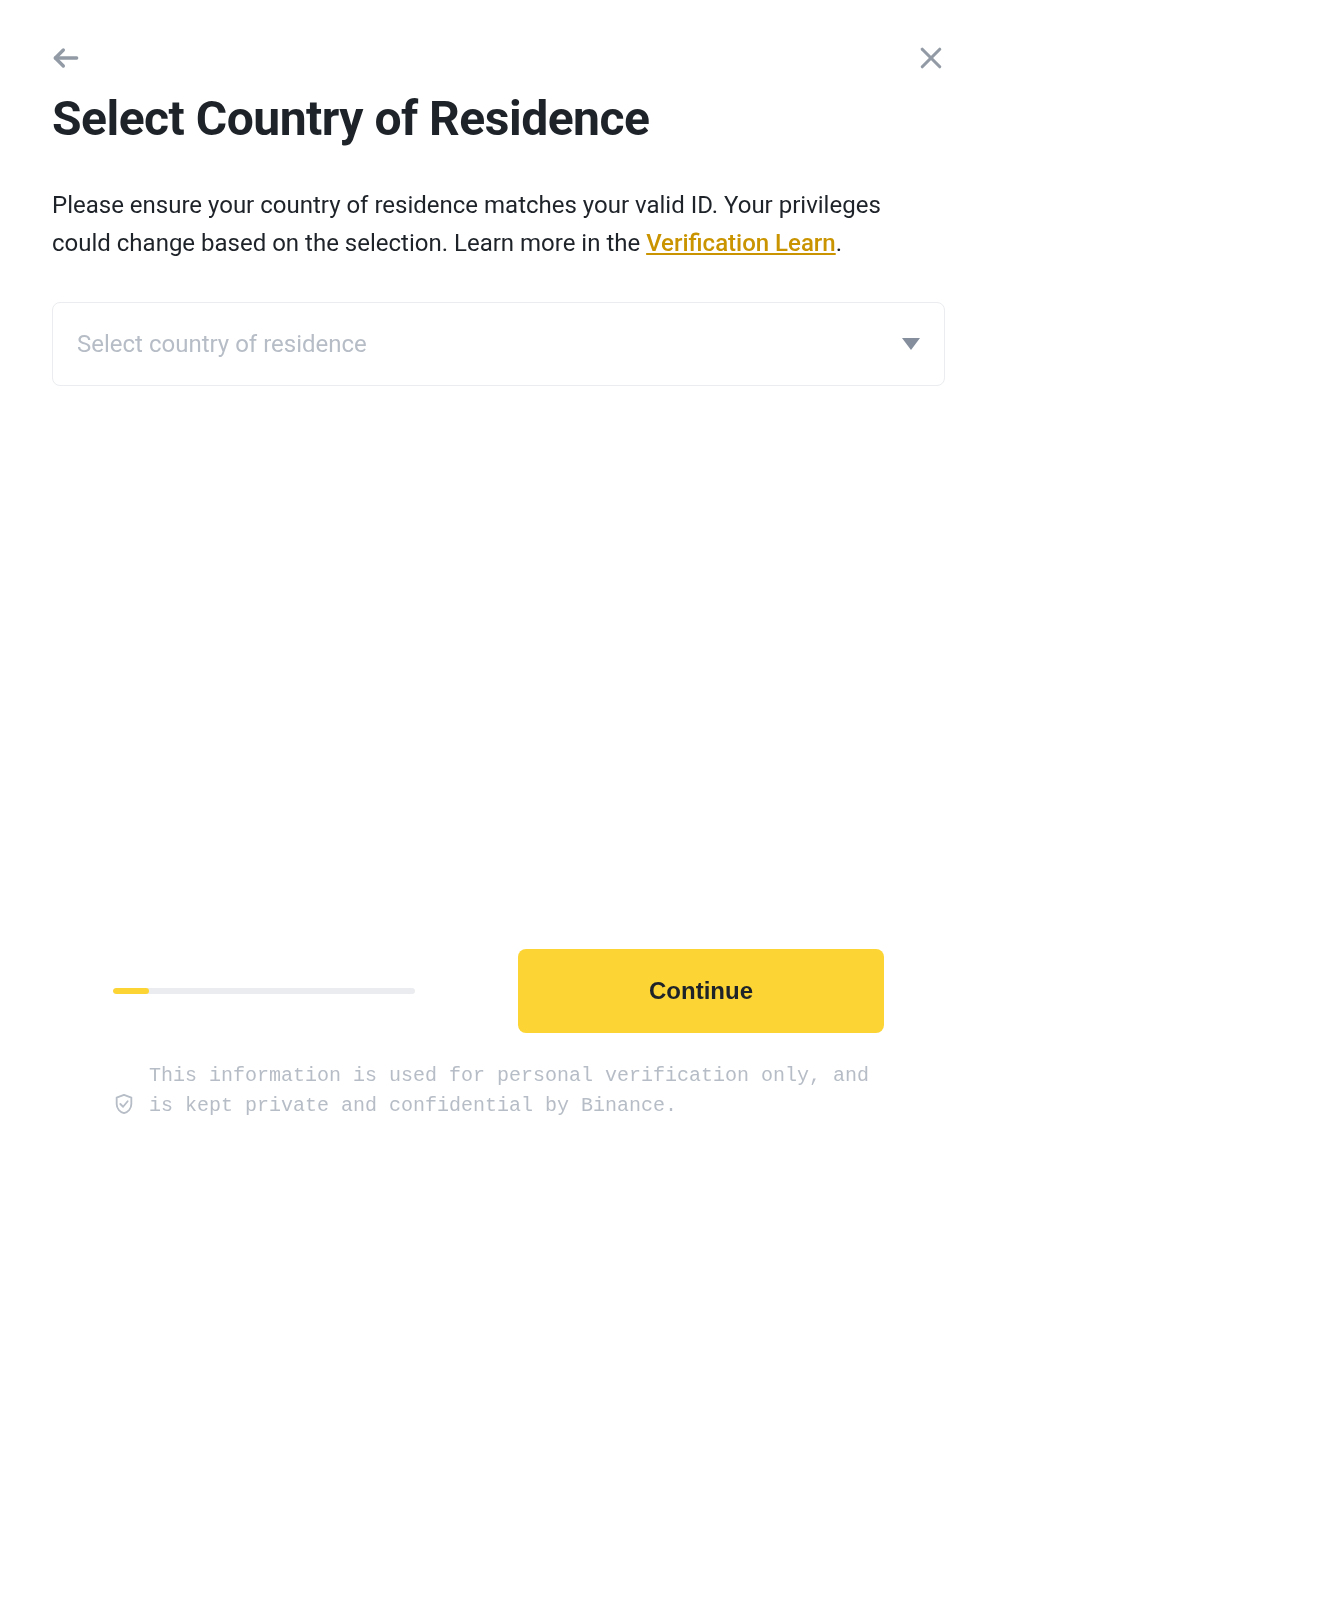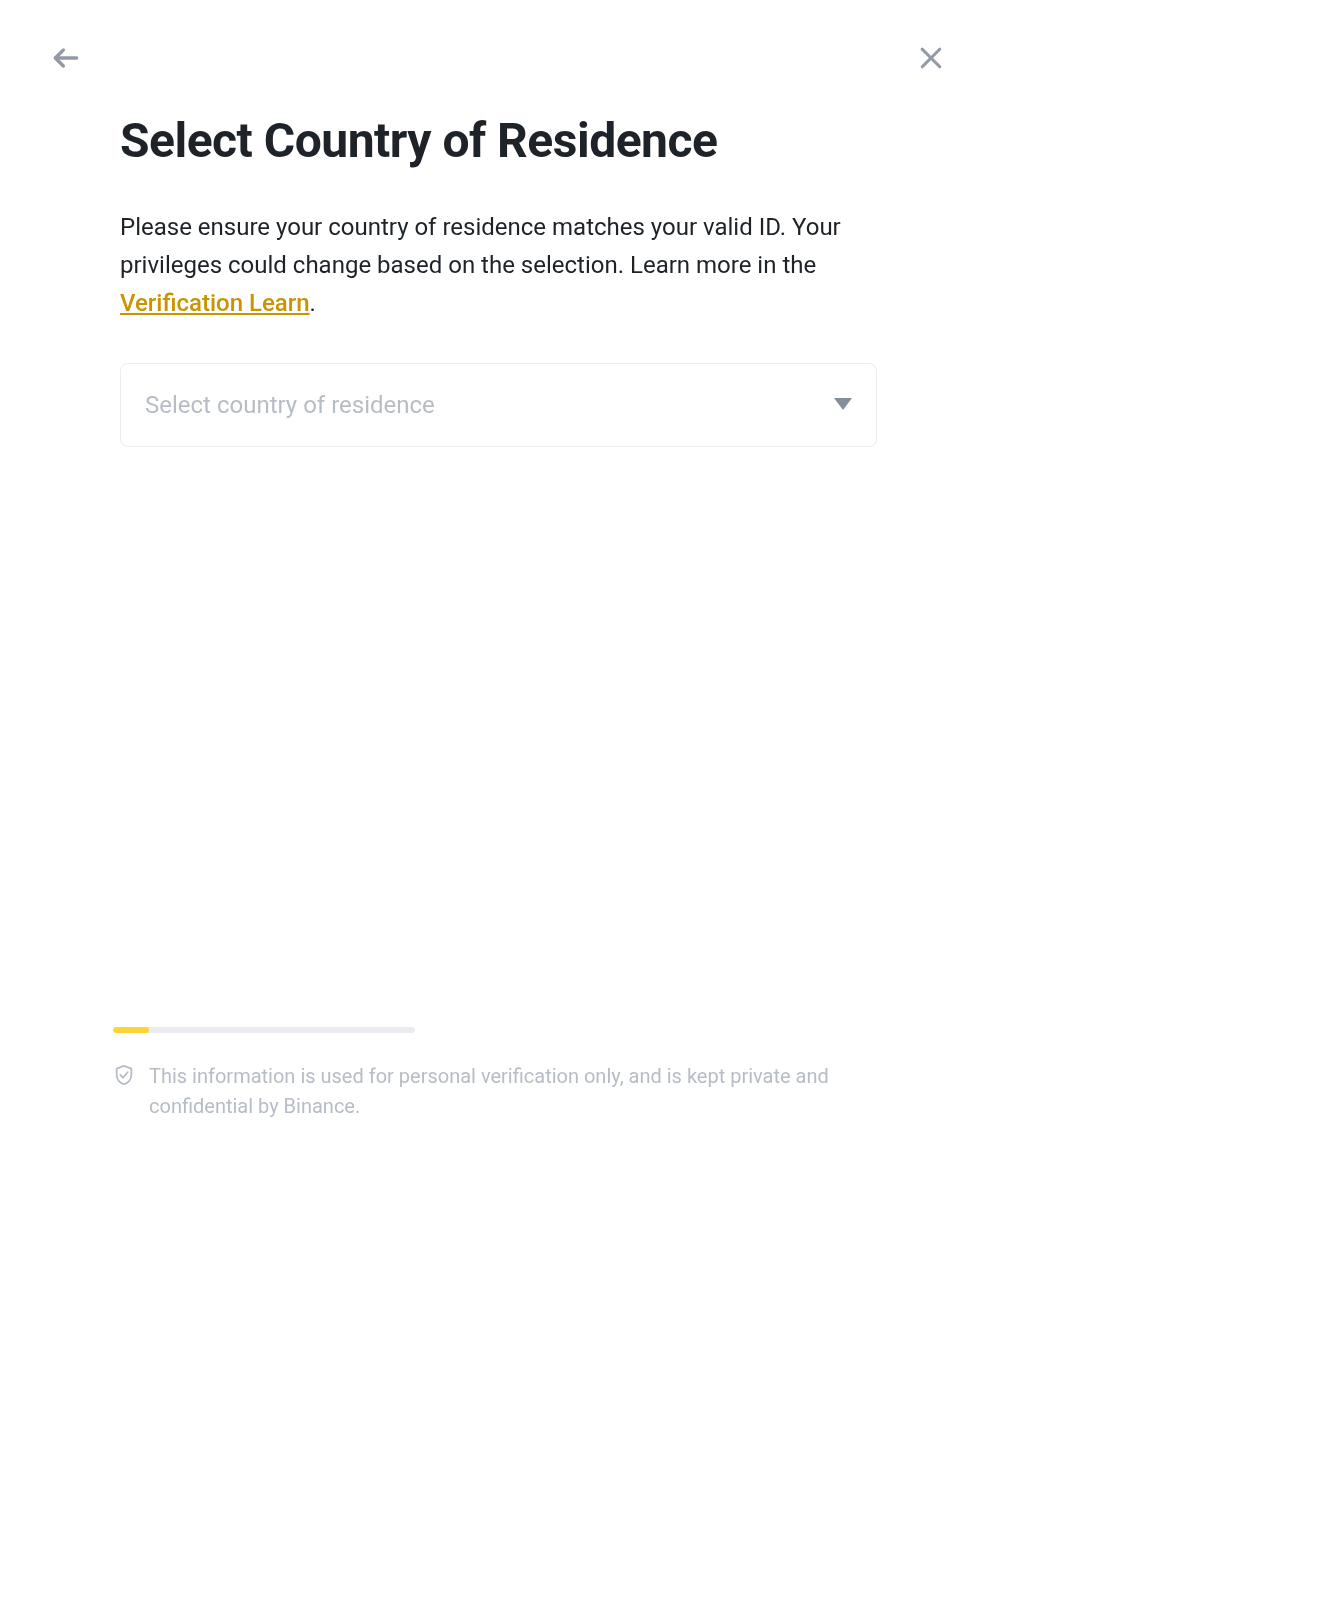--- a/index.html
+++ b/index.html
@@ -25,22 +25,22 @@
     .back-btn, .close-btn {
       width: 36px;
       height: 36px;
       display: flex;
       align-items: center;
       justify-content: center;
       cursor: pointer;
       color: #929AA5;
     }
     .content {
-      padding: 0 120px;
-      margin-top: 36px;
+      padding: 0 52px;
+      margin-top: 14px;
     }
     .title {
       font-size: 48px;
       font-weight: 700;
       color: #1E2329;
       line-height: 1.2;
       margin-bottom: 38px;
       letter-spacing: -0.5px;
     }
     .description {
@@ -105,22 +105,23 @@
       background: #FCD535;
       border: none;
       border-radius: 8px;
       font-size: 24px;
       font-weight: 600;
       color: #1E2329;
       cursor: pointer;
     }
     .disclaimer {
       display: flex;
-      align-items: flex-start;
+      align-items: flex-end;
       gap: 14px;
+      font-family: Liberation Mono, monospace;
     }
     .shield-icon {
       color: #B7BDC6;
       flex-shrink: 0;
       margin-top: 2px;
     }
     .disclaimer-text {
       font-size: 20px;
       color: #B7BDC6;
       line-height: 1.5;
@@ -157,20 +158,21 @@
       </svg>
     </span>
   </div>
 </div>
 
 <div class="footer">
   <div class="actions-row">
     <div class="progress-bar">
       <div class="progress-fill" style="width:12%"></div>
     </div>
+    <button class="continue-btn">Continue</button>
   </div>
   <div class="disclaimer">
     <span class="shield-icon">
       <svg width="22" height="24" viewBox="0 0 24 24" fill="none" stroke="currentColor" stroke-width="2" stroke-linecap="round" stroke-linejoin="round">
         <path d="M12 2 L4 5 L4 12 C4 17 7.5 21 12 22 C16.5 21 20 17 20 12 L20 5 Z"></path>
         <polyline points="8 12 11 15 16 9"></polyline>
       </svg>
     </span>
     <span class="disclaimer-text">This information is used for personal verification only, and is kept private and confidential by Binance.</span>
   </div>

